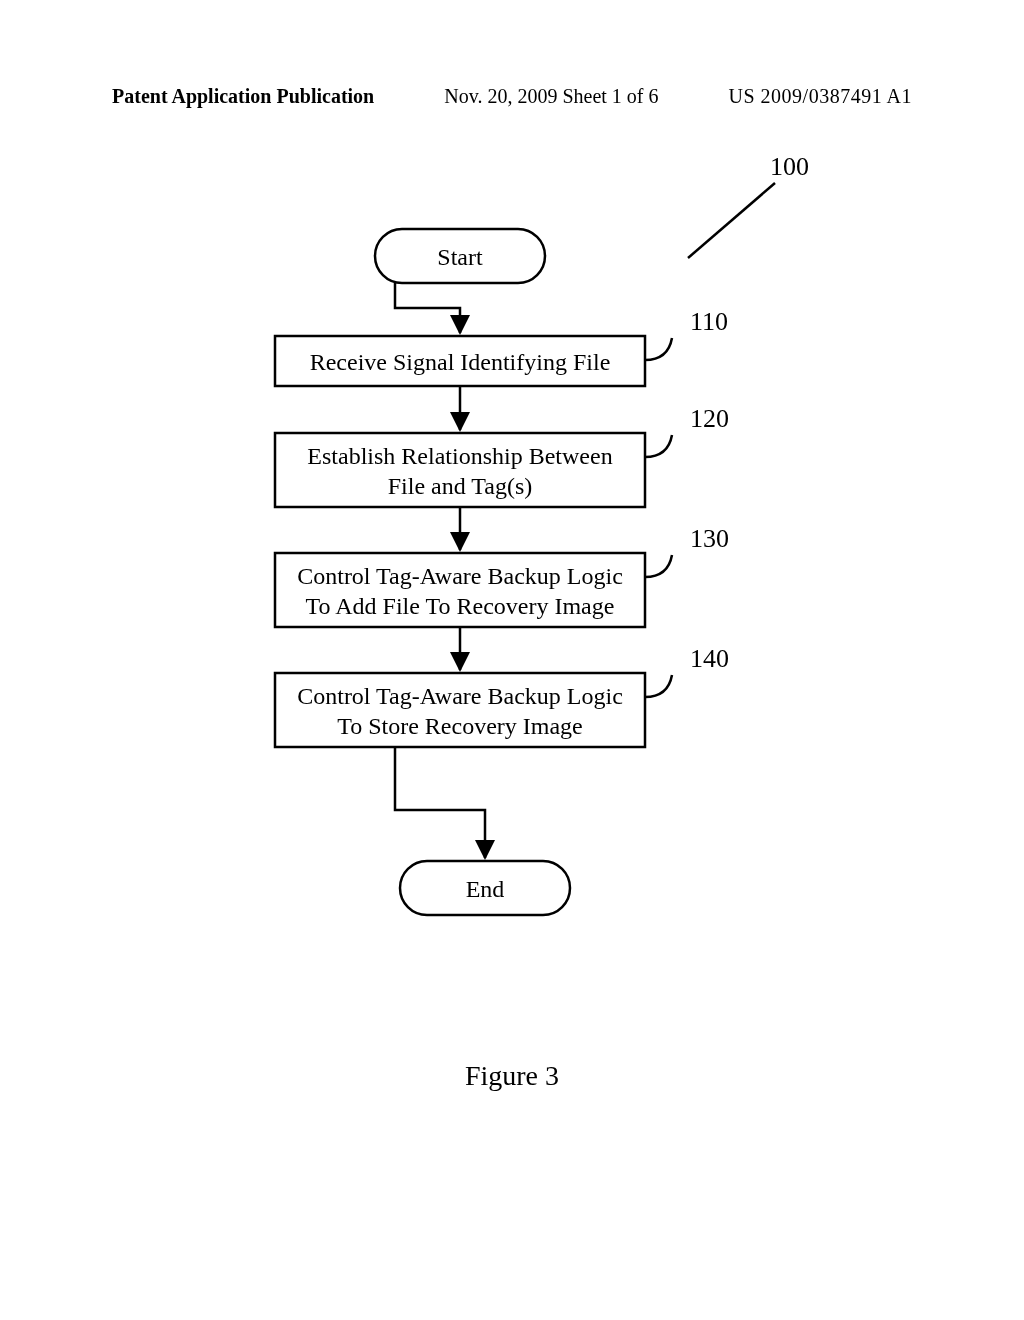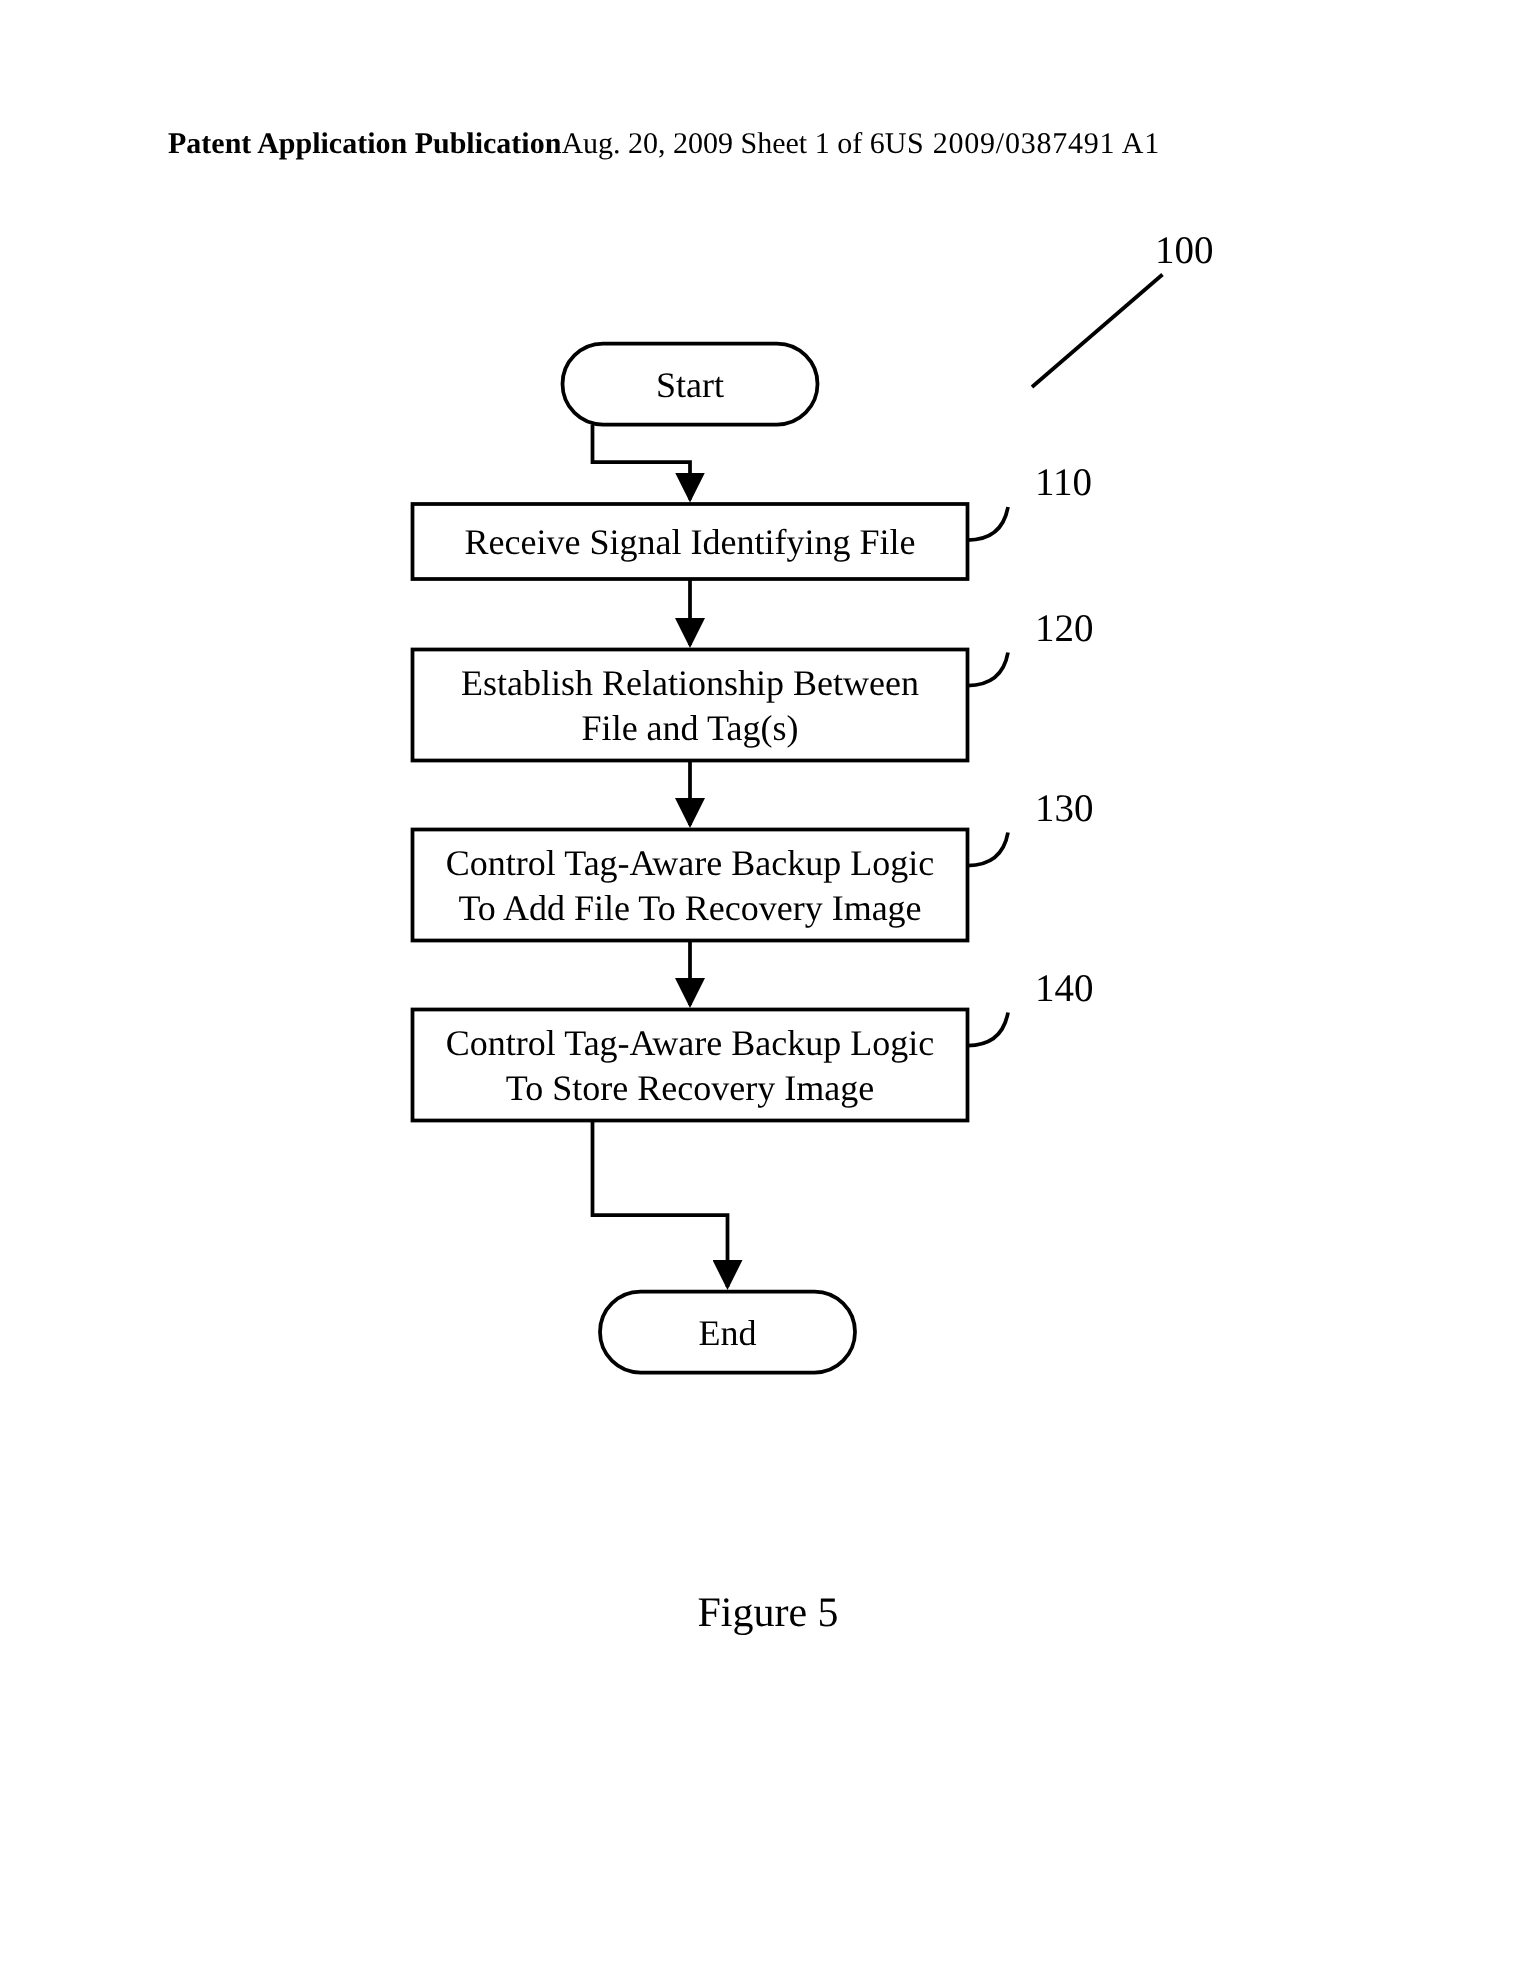--- a/index.html
+++ b/index.html
@@ -16,20 +16,21 @@
     position: absolute;
     inset: 0;
   }
   .header {
     position: absolute;
     top: 85px;
     left: 0;
     right: 0;
     padding: 0 112px 0 112px;
     display: flex;
+    justify-content: space-between;
     align-items: baseline;
     font-size: 20px;
   }
   .header .left { font-weight: bold; }
   .header .center { font-weight: normal; }
   .header .right { font-weight: normal; letter-spacing: 0.5px; }
   .figure-caption {
     position: absolute;
     top: 1060px;
     left: 0;
@@ -50,21 +51,21 @@
     text-anchor: start;
   }
 </style>
 </head>
 <body>
 
 <div class="page">
 
   <div class="header">
     <span class="left">Patent Application Publication</span>
-    <span class="center">Aug. 20, 2009  Sheet 1 of 6</span>
+    <span class="center">Nov. 20, 2009  Sheet 1 of 6</span>
     <span class="right">US 2009/0387491 A1</span>
   </div>
 
   <svg width="1024" height="1320" viewBox="0 0 1024 1320">
     <defs>
       <marker id="arrow" viewBox="0 0 10 10" refX="9" refY="5" markerWidth="8" markerHeight="8" orient="auto-start-reverse">
         <path d="M 0 0 L 10 5 L 0 10 z" fill="#000"></path>
       </marker>
     </defs>
 
@@ -117,14 +118,14 @@
     <path d="M 645 697 Q 668 697 672 675" fill="none" stroke="#000" stroke-width="2.5"></path>
 
     <path d="M 395 747 L 395 810 L 485 810 L 485 858" fill="none" stroke="#000" stroke-width="2.5" marker-end="url(#arrow)"></path>
 
     <g>
       <rect x="400" y="861" rx="27" ry="27" width="170" height="54" fill="none" stroke="#000" stroke-width="2.5"></rect>
       <text class="node-text" x="485" y="891">End</text>
     </g>
   </svg>
 
-  <div class="figure-caption">Figure 5</div>
+  <div class="figure-caption">Figure 3</div>
 </div>
 
 </body></html>

